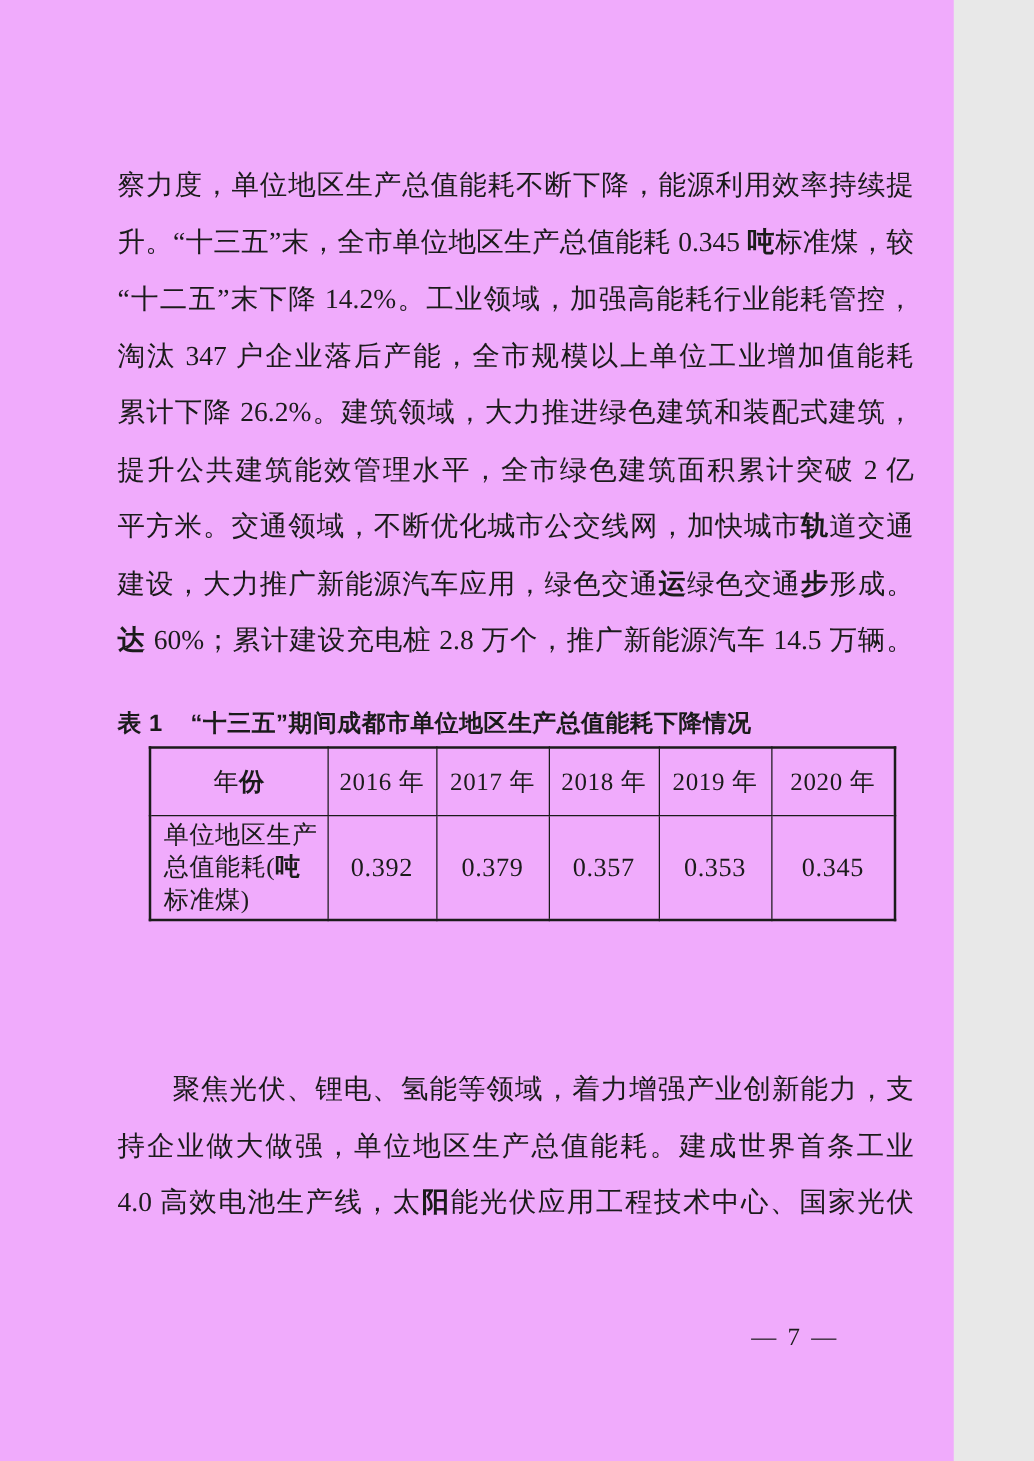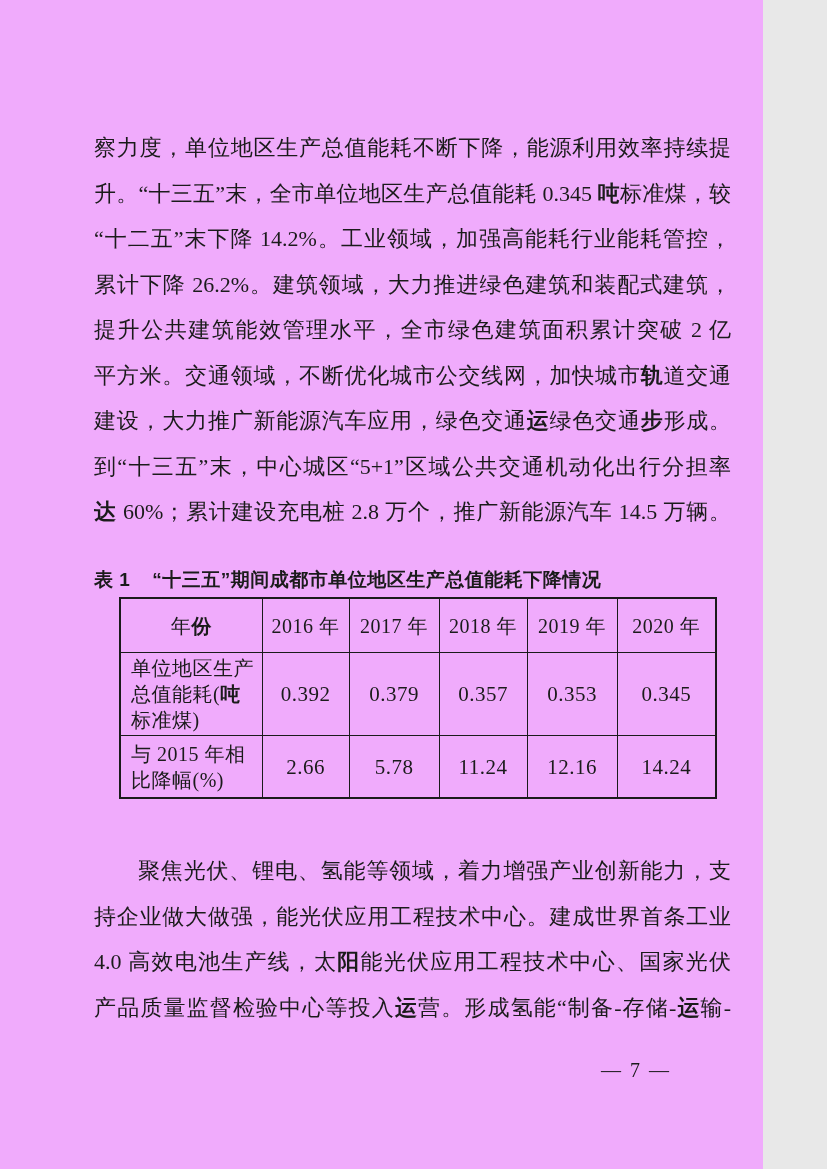--- a/index.html
+++ b/index.html
@@ -84,25 +84,25 @@
 </style>
 </head>
 <body>
 
 <div class="page">
 
   <div class="para para1">
     <div class="line"><span>察力度，单位地区生产总值能耗不断下降，能源利用效率持续提</span></div>
     <div class="line"><span>升。“十三五”末，全市单位地区生产总值能耗 0.345 </span><span class="b">吨</span><span>标准煤，较</span></div>
     <div class="line"><span>“十二五”末下降 14.2%。工业领域，加强高能耗行业能耗管控，</span></div>
+    <div class="line"><span>淘汰 347 户企业落后产能，全市规模以上单位工业增加值能耗</span></div>
     <div class="line"><span>累计下降 26.2%。建筑领域，大力推进绿色建筑和装配式建筑，</span></div>
     <div class="line"><span>提升公共建筑能效管理水平，全市绿色建筑面积累计突破 2 亿</span></div>
     <div class="line"><span>平方米。交通领域，不断优化城市公交线网，加快城市</span><span class="b">轨</span><span>道交通</span></div>
     <div class="line"><span>建设，大力推广新能源汽车应用，绿色交通</span><span class="b">运</span><span>绿色交通</span><span class="b">步</span><span>形成。</span></div>
-    <div class="line"><span>到“十三五”末，中心城区“5+1”区域公共交通机动化出行分担率</span></div>
     <div class="line"><span class="b">达</span><span> 60%；累计建设充电桩 2.8 万个，推广新能源汽车 14.5 万辆。</span></div>
   </div>
 
   <div class="table-caption">
     <span class="cap-label">表 1</span><span>“十三五”期间成都市单位地区生产总值能耗下降情况</span>
   </div>
 
   <table class="energy">
     <colgroup>
       <col style="width:142px">
@@ -122,37 +122,28 @@
       <td>2020 年</td>
     </tr>
     <tr class="r2">
       <td class="lbl"><span>单位地区生产总值能耗(</span><span class="b">吨</span><span>标准煤)</span></td>
       <td class="num">0.392</td>
       <td class="num">0.379</td>
       <td class="num">0.357</td>
       <td class="num">0.353</td>
       <td class="num">0.345</td>
     </tr>
-    <tr class="r3">
-      <td class="lbl"><span>与 2015 年相比降幅(%)</span></td>
-      <td class="num">2.66</td>
-      <td class="num">5.78</td>
-      <td class="num">11.24</td>
-      <td class="num">12.16</td>
-      <td class="num">14.24</td>
-    </tr>
   </tbody>
     </table>
 
 
   <div class="para para2">
     <div class="line indent"><span>聚焦光伏、锂电、氢能等领域，着力增强产业创新能力，支</span></div>
-    <div class="line"><span>持企业做大做强，能光伏应用工程技术中心。建成世界首条工业</span></div>
+    <div class="line"><span>持企业做大做强，单位地区生产总值能耗。建成世界首条工业</span></div>
     <div class="line"><span>4.0 高效电池生产线，太</span><span class="b">阳</span><span>能光伏应用工程技术中心、国家光伏</span></div>
-    <div class="line"><span>产品质量监督检验中心等投入</span><span class="b">运</span><span>营。形成氢能“制备-存储-</span><span class="b">运</span><span>输-</span></div>
   </div>
 
   <div class="page-footer">
     <span>—</span>
     <span>7</span>
     <span>—</span>
   </div>
 
 </div>
 

